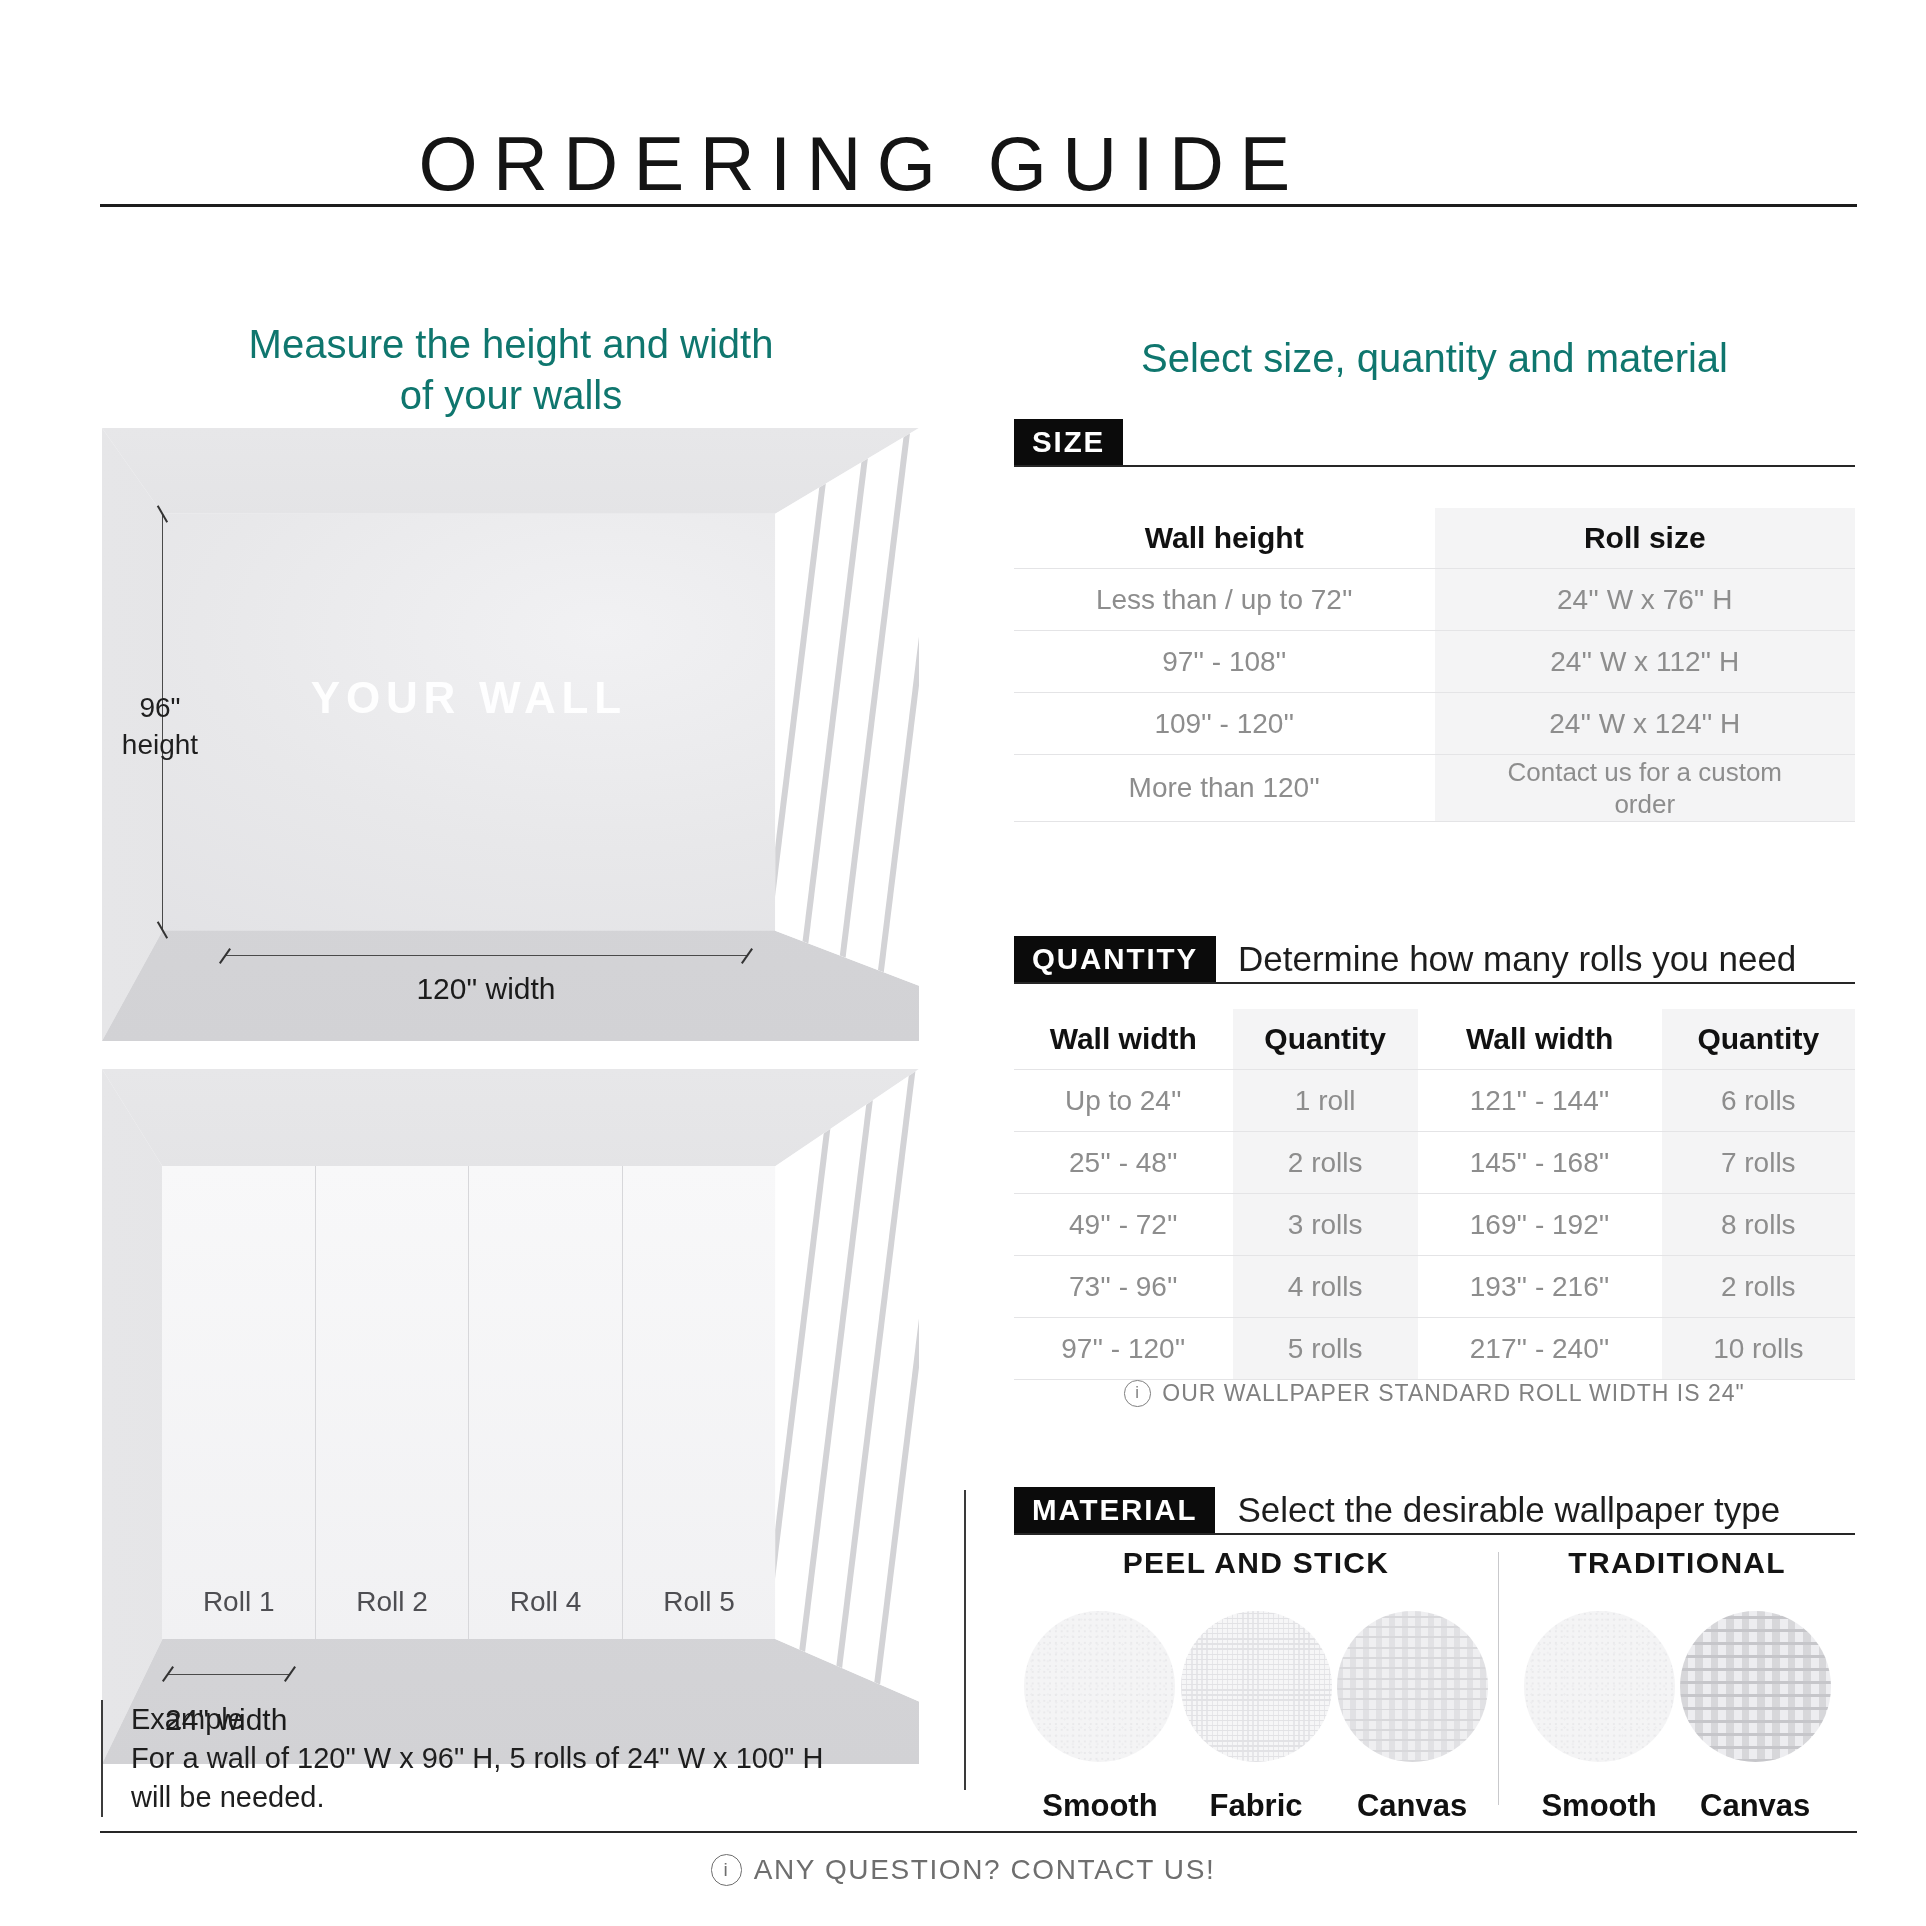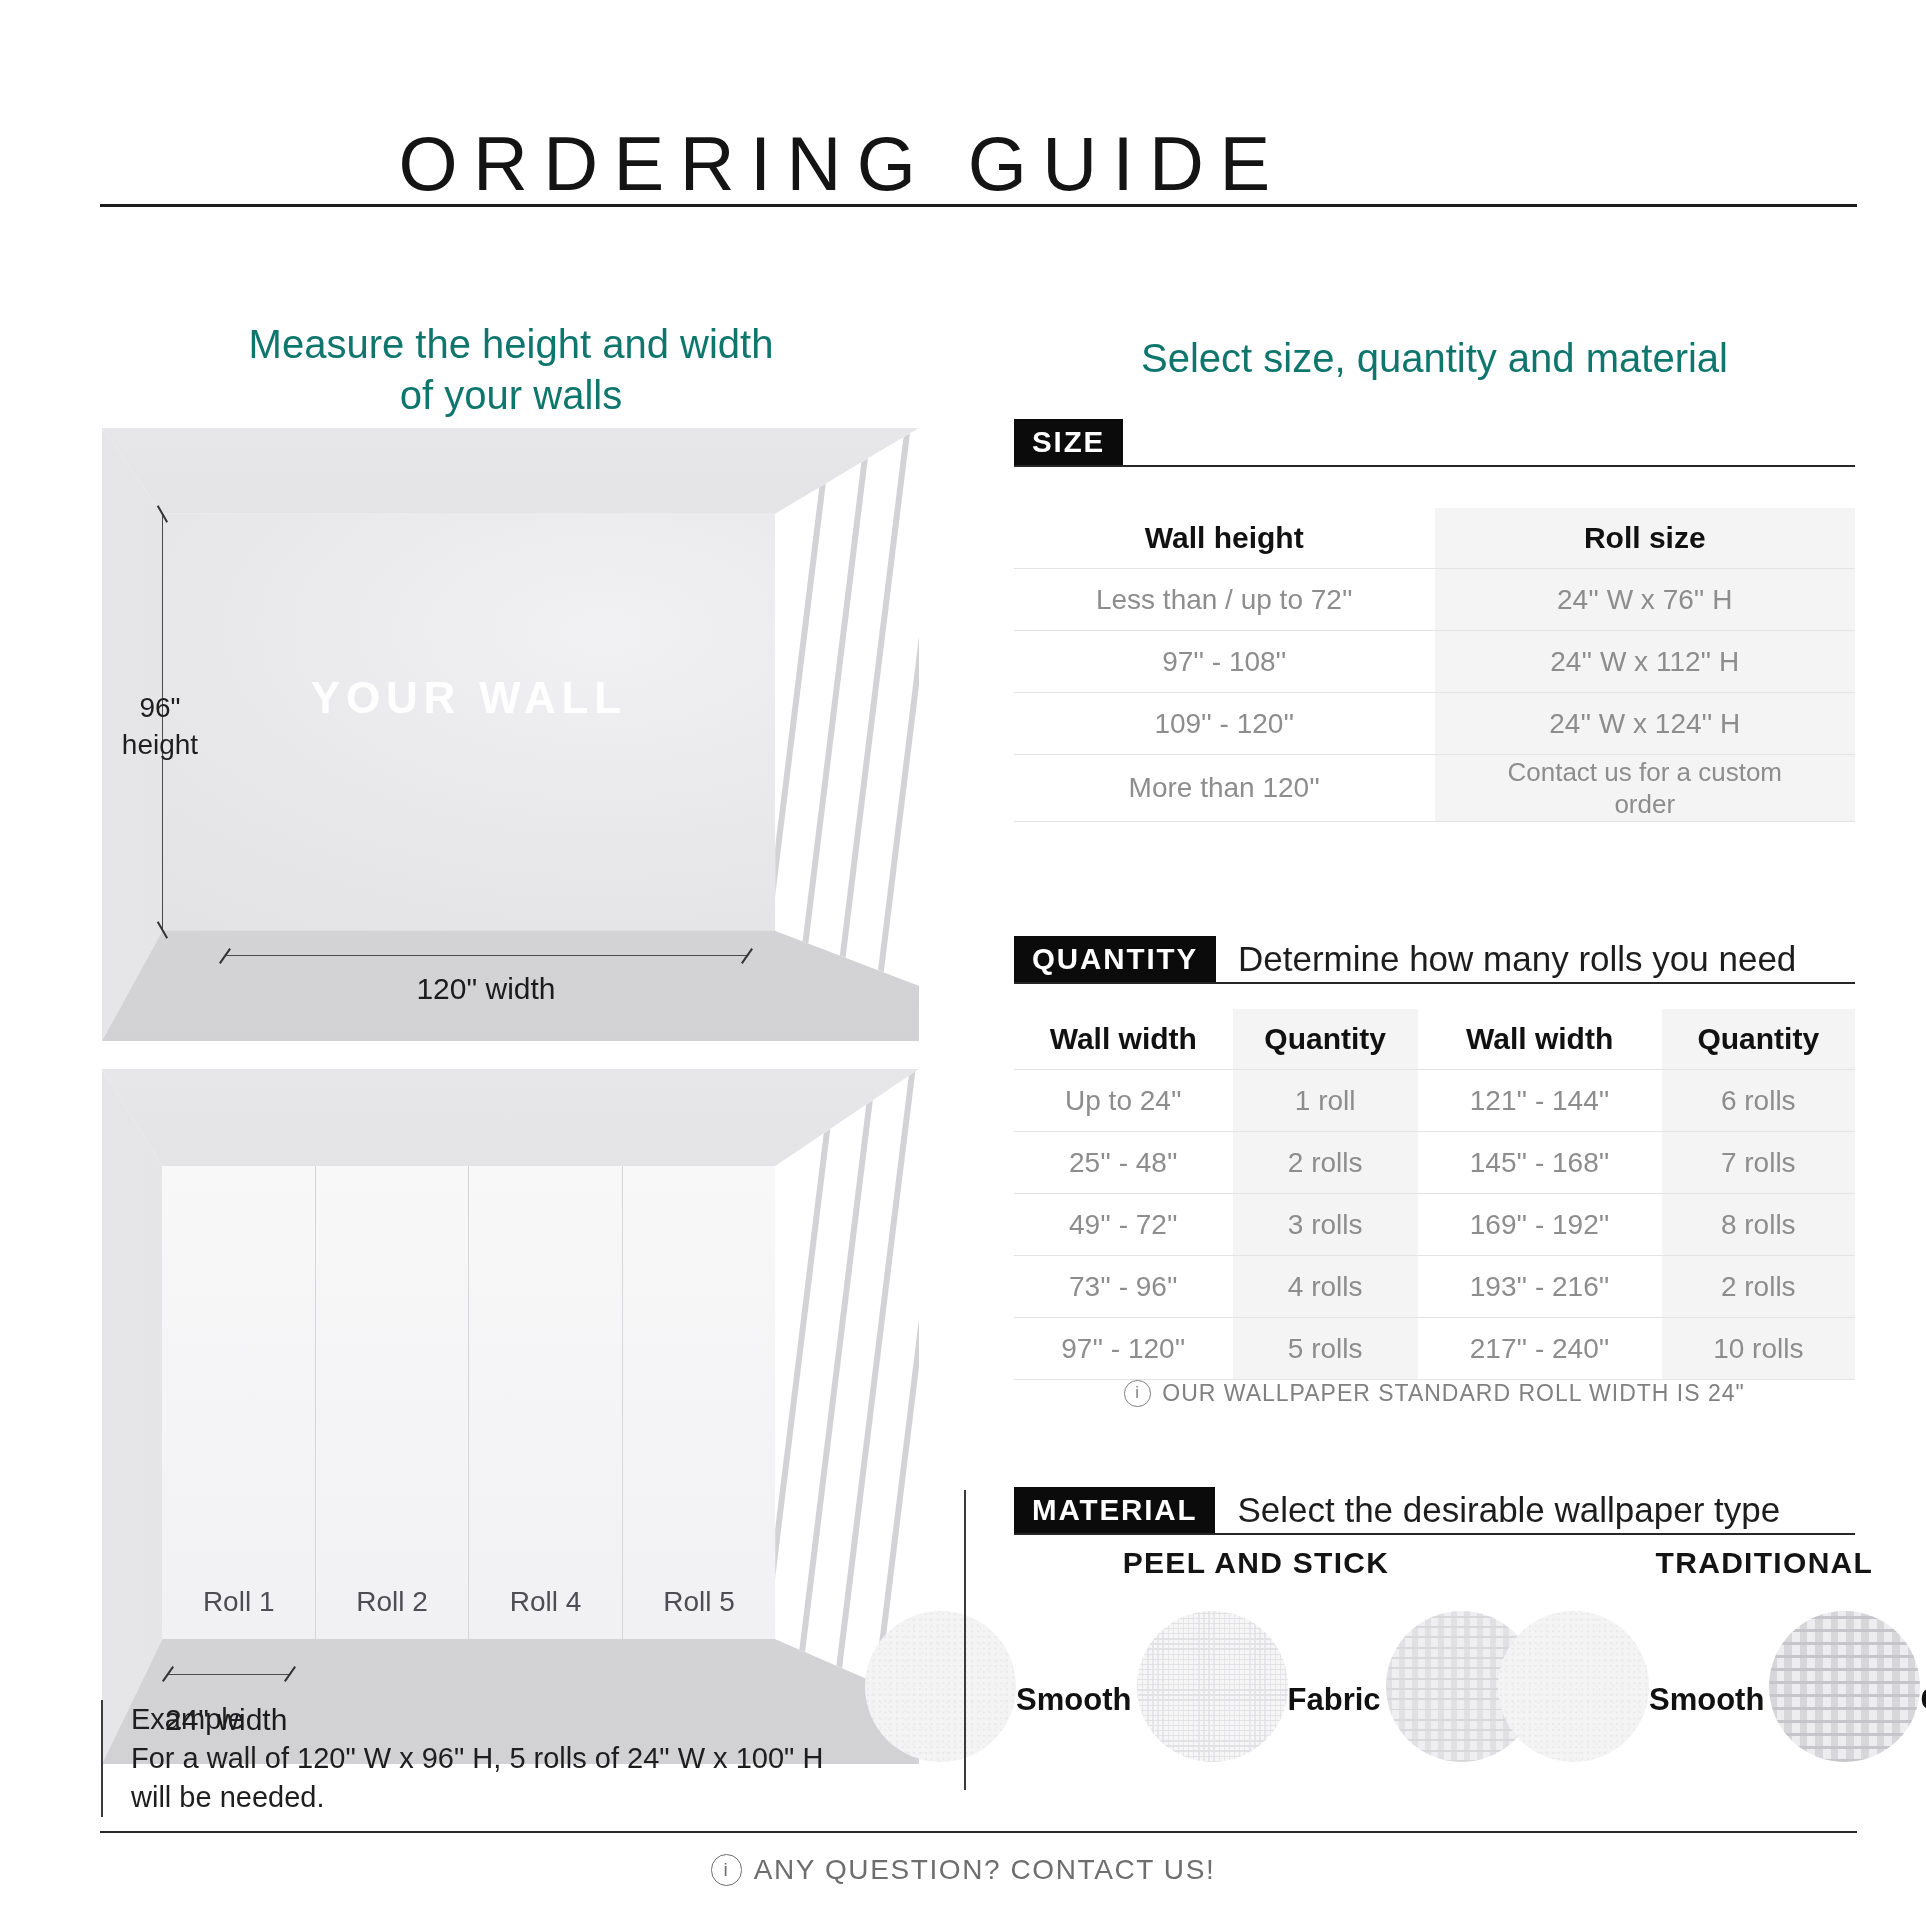--- a/index.html
+++ b/index.html
@@ -1,21 +1,21 @@
 <!DOCTYPE html>
 <html style="font-size:10.3px"><head>
 <meta charset="utf-8">
 <style>
   html,body{margin:0;padding:0;background:#ffffff;}
   .page{position:relative;width:1926px;height:1926px;background:#ffffff;
         font-family:"Liberation Sans",sans-serif;color:#1c1c1c;overflow:hidden;}
 
   
   .page-title{position:absolute;left:0;top:69px;width:1684px;text-align:center;
-    font-size:76px;font-weight:400;letter-spacing:15.4px;color:#141414;white-space:nowrap;}
+    font-size:76px;font-weight:400;letter-spacing:15.4px;color:#141414;white-space:nowrap;padding-left:20px;}
   .title-rule{position:absolute;left:100px;top:204px;width:1757px;height:2.6px;background:#1c1c1c;}
 
   
   .col-heading{position:absolute;text-align:center;font-size:40px;line-height:51px;
     font-weight:400;color:#0f766e;}
   #measure-heading{left:100px;top:286px;width:822px;}
   #select-heading{left:1014px;top:300px;width:841px;}
 
   
   .room{position:absolute;width:817px;overflow:hidden;background:#fbfbfc;}
@@ -89,21 +89,21 @@
   .info-icon{display:inline-flex;align-items:center;justify-content:center;border-radius:50%;
     border:1.9px solid currentColor;font-weight:400;flex:0 0 auto;}
   #qty-note .info-icon{width:24.4px;height:24.4px;font-size:16.7px;}
 
   
   #material-groups{position:absolute;left:1014px;top:1546px;width:841px;display:flex;}
   .mat-group{display:flex;flex-direction:column;align-items:center;}
   .g-peel{width:484px;} .g-trad{flex:1;}
   .group-title{font-size:30px;font-weight:700;letter-spacing:1.3px;color:#141414;}
   .swatches{display:flex;gap:5.1px;margin-top:31px;}
-  .swatch{display:flex;flex-direction:row;align-items:center;}
+  .swatch{display:flex;flex-direction:column;align-items:center;}
   .circle{width:151px;height:151px;border-radius:50%;}
   .swatch-label{margin-top:26px;font-size:31px;font-weight:700;color:#111;}
   .tex-smooth{background-color:#f4f4f5;
     background-image:radial-gradient(#e9e9eb 1px,transparent 1px),radial-gradient(#ededef 1px,transparent 1px);
     background-size:5.8px 5.8px,8.3px 8.3px;background-position:0 0,3.2px 4.5px;}
   .tex-fabric{background-color:#f6f6f7;
     background-image:repeating-linear-gradient(0deg,#e2e2e5 0 1.3px,transparent 1.3px 5.1px),
                      repeating-linear-gradient(90deg,#e6e6e9 0 1.3px,transparent 1.3px 5.1px);}
   .tex-canvas{background-color:#f4f4f5;
     background-image:repeating-linear-gradient(0deg,#d8d8db 0 1.9px,transparent 1.9px 10.3px),

